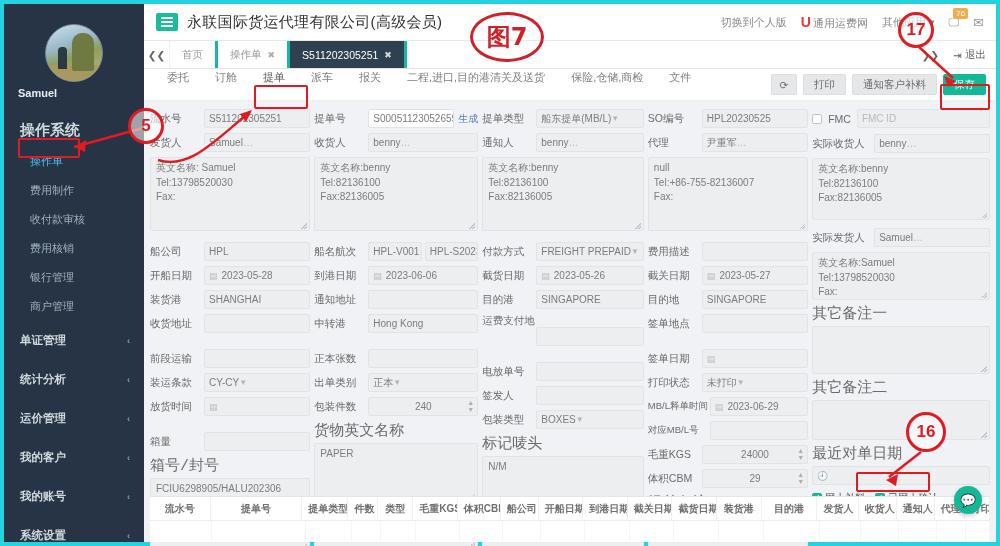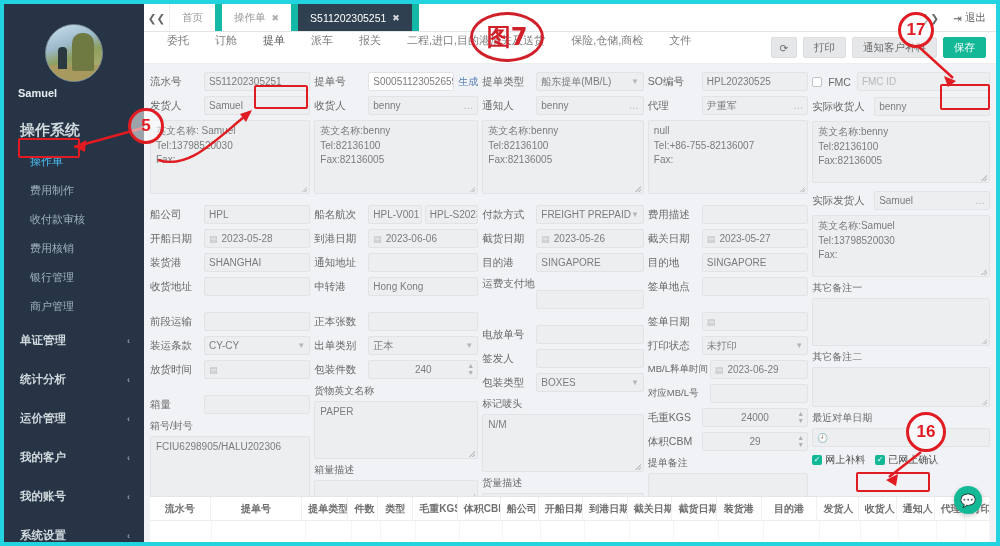--- a/index.html
+++ b/index.html
@@ -102,21 +102,21 @@
   .tabstrip {
     height: 28px; background: #ffffff; display: flex; align-items: stretch;
     border-bottom: 1px solid #e4e4e4; font-size: 10.5px;
   }
   .tab-nav-btn {
     width: 26px; display: flex; align-items: center; justify-content: center;
     color: #666; border-right: 1px solid #eee;
   }
   .tab-item {
     padding: 0 12px; display: flex; align-items: center; color: #999;
-    border-right: 7px solid #14b8a6; white-space: nowrap;
+    border-right: 3px solid #14b8a6; white-space: nowrap;
   }
   .tab-item.active { background: #2f4050; color: #fff; }
   .tab-x { margin-left: 6px; font-size: 9px; opacity: .8; }
   .tab-spacer { flex: 1; }
   .tab-right-btn { width: 26px; display:flex; align-items:center; justify-content:center; color:#666; }
   .exit-btn { display:flex; align-items:center; gap:3px; padding:0 10px; color:#666; }
 
   
   .sectionbar {
     height: 32px; background: #fff; display: flex; align-items: center;
@@ -149,40 +149,40 @@
     white-space: nowrap; flex-shrink: 0; line-height: 1.15;
   }
   .lbl.w3 { width: 62px; }
   .fld {
     flex: 1; height: 19px; background: #eceef0; border: 1px solid #e1e3e6;
     border-radius: 2px; font-size: 10px; color: #7c7c7c;
     padding: 0 4px; display: flex; align-items: center; overflow: hidden;
     white-space: nowrap;
   }
   .fld.white { background: #ffffff; }
-  .fld.sel { justify-content: space-between; }
+  .fld.sel { justify-content: flex-start; }
   .fld .car { color: #b5b5b5; font-size: 8px; }
   .fld .dots { color: #b5b5b5; font-size: 10px; }
   .fld.num { justify-content: center; position: relative; }
   .fld.num .spin {
     position: absolute; right: 3px; top: 1px; font-size: 7px; color: #b0b0b0;
     line-height: 7px; text-align: center;
   }
   .dateic { color: #b9bcc0; font-size: 9px; margin-right: 4px; }
   .ta {
     background: #eceef0; border: 1px solid #e1e3e6; border-radius: 2px;
     font-size: 10px; color: #7c7c7c; padding: 3px 5px; line-height: 1.45;
     position: relative; white-space: pre-line; overflow: hidden;
   }
   .ta::after {
     content: ""; position: absolute; right: 2px; bottom: 1px;
     width: 6px; height: 6px;
     background: linear-gradient(135deg, transparent 50%, #c4c7ca 50%, #c4c7ca 62%, transparent 62%, transparent 74%, #c4c7ca 74%, #c4c7ca 86%, transparent 86%);
   }
-  .fieldlabel { font-size: 10px; color: #6a6a6a; margin: 4px 0 3px 0; }
+  .fieldlabel { font-size: 15px; color: #6a6a6a; margin: 4px 0 3px 0; font-family: Liberation Mono, monospace; }
   .gap { height: 11px; }
   .inlinebtn { font-size: 10px; color: #5a7fb8; margin-left: 4px; white-space: nowrap; }
   .chk-row { display: flex; align-items: center; gap: 10px; margin-top: 6px; }
   .chk { display: flex; align-items: center; gap: 3px; font-size: 10px; color: #4b4b4b; }
   .chk .box {
     width: 10px; height: 10px; background: #13b896; border-radius: 2px;
     display: flex; align-items: center; justify-content: center;
     color: #fff; font-size: 8px; line-height: 10px;
   }
   .fmc-row { display:flex; align-items:center; gap:6px; margin-bottom: 6px; }
@@ -272,20 +272,39 @@
       <span class="caret">‹</span>
     </div>
     <div class="menu-top">
       <span>系统设置</span>
       <span class="caret">‹</span>
     </div>
   </div>
 
   <div class="main">
 
+    <div class="topbar">
+      <div class="hamburger">
+          <i></i>
+          <i></i>
+          <i></i>
+        </div>
+      <div class="company-title">永联国际货运代理有限公司(高级会员)</div>
+      <div class="topbar-right">
+        <span class="item">切换到个人版</span>
+        <span class="item">
+          <span class="u-logo">U</span><span>通用运费网</span>
+        </span>
+        <span class="item"><span>其他应用</span> <span>▾</span></span>
+        <span class="item bell-wrap">🖵
+          <span class="badge">76</span>
+        </span>
+        <span class="item mail-ic">✉</span>
+      </div>
+    </div>
 
     <div class="tabstrip">
       <div class="tab-nav-btn">❮❮</div>
       <div class="tab-item">
         <span>首页</span>
       </div>
       <div class="tab-item">
         <span>操作单</span>
         <span class="tab-x">✖</span>
       </div>
@@ -604,21 +623,21 @@
   Tel:82136100
   Fax:82136005</div>
         <div class="gap" style="height:8px"></div>
         <div class="row">
           <div class="lbl w3">实际发货人</div>
           <div class="fld sel">
             <span>Samuel</span>
             <span class="dots">…</span>
           </div>
         </div>
-        <div class="ta" style="height:62px">英文名称:Samuel
+        <div class="ta" style="height:48px">英文名称:Samuel
   Tel:13798520030
   Fax:</div>
         <div class="fieldlabel">其它备注一</div>
         <div class="ta" style="height:48px"></div>
         <div class="fieldlabel">其它备注二</div>
         <div class="ta" style="height:40px"></div>
         <div class="fieldlabel">最近对单日期</div>
         <div class="fld">
           <span class="dateic">🕘</span>
           <span></span>

